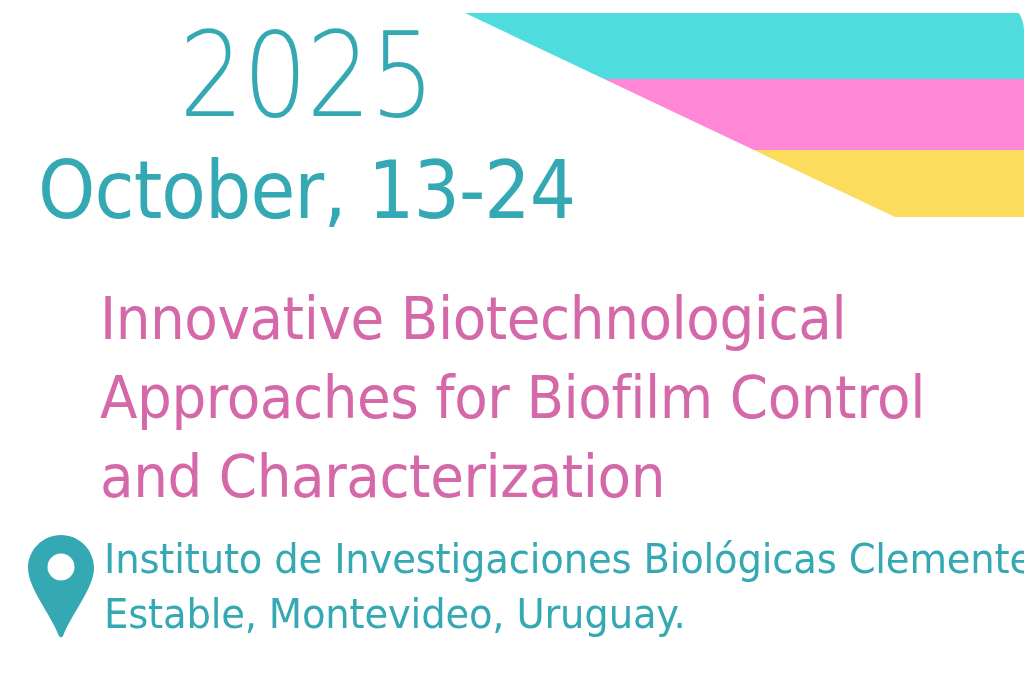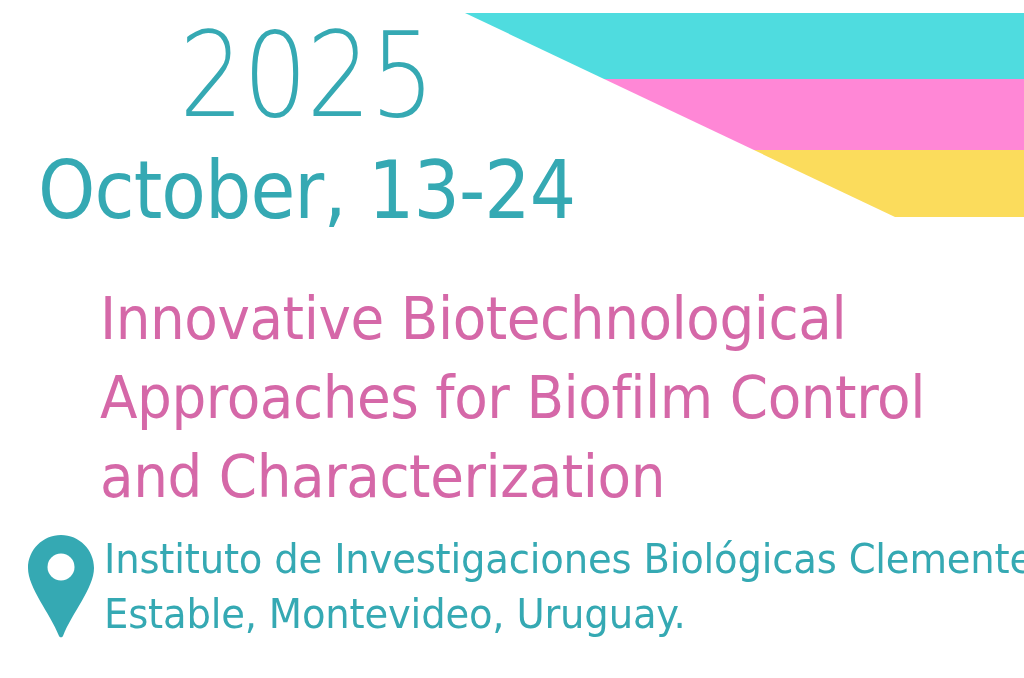--- a/index.html
+++ b/index.html
@@ -9,20 +9,21 @@
     background: #ffffff;
   }
 
   #poster {
     position: relative;
     width: 1024px;
     height: 678px;
     background: #ffffff;
     overflow: hidden;
     font-family: "Liberation Sans", "DejaVu Sans", sans-serif;
+    border-radius: 30px;
     -webkit-font-smoothing: antialiased;
   }
 
   
   .bands {
     position: absolute;
     top: 0;
     left: 0;
     width: 1024px;
     height: 240px;

